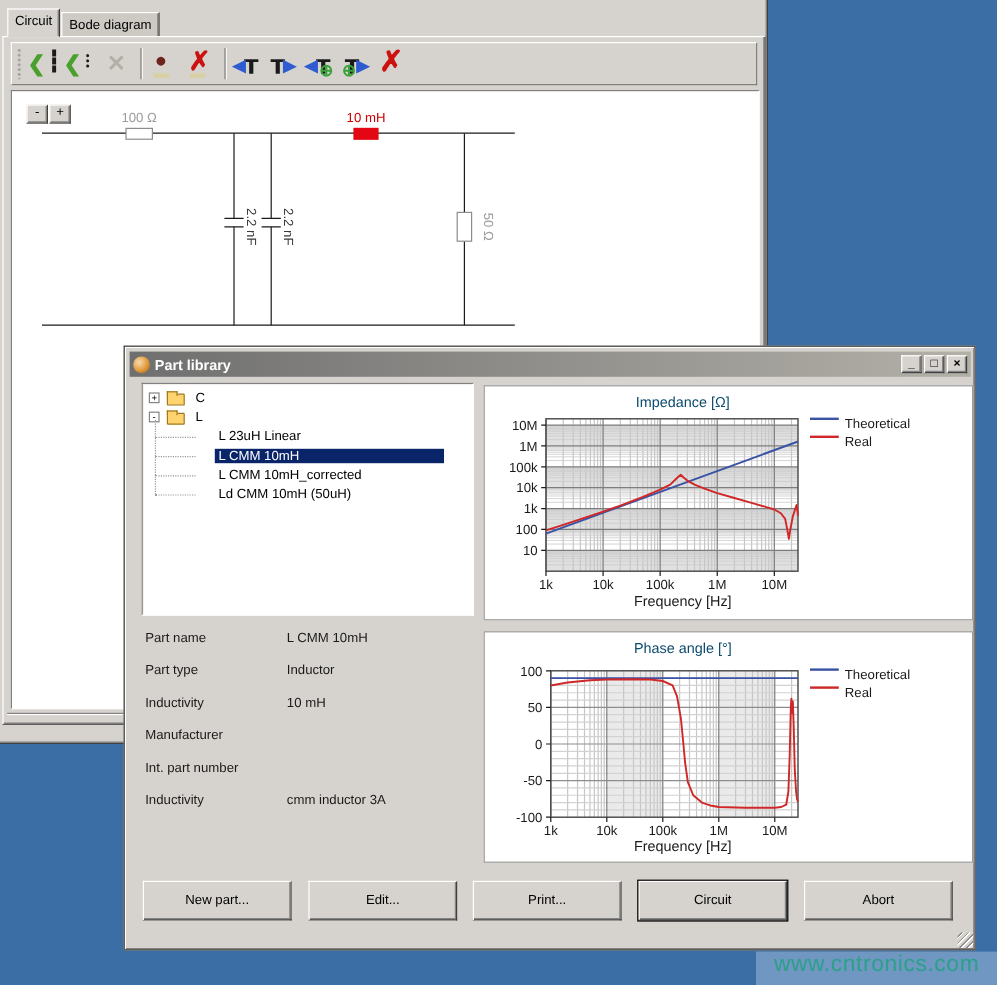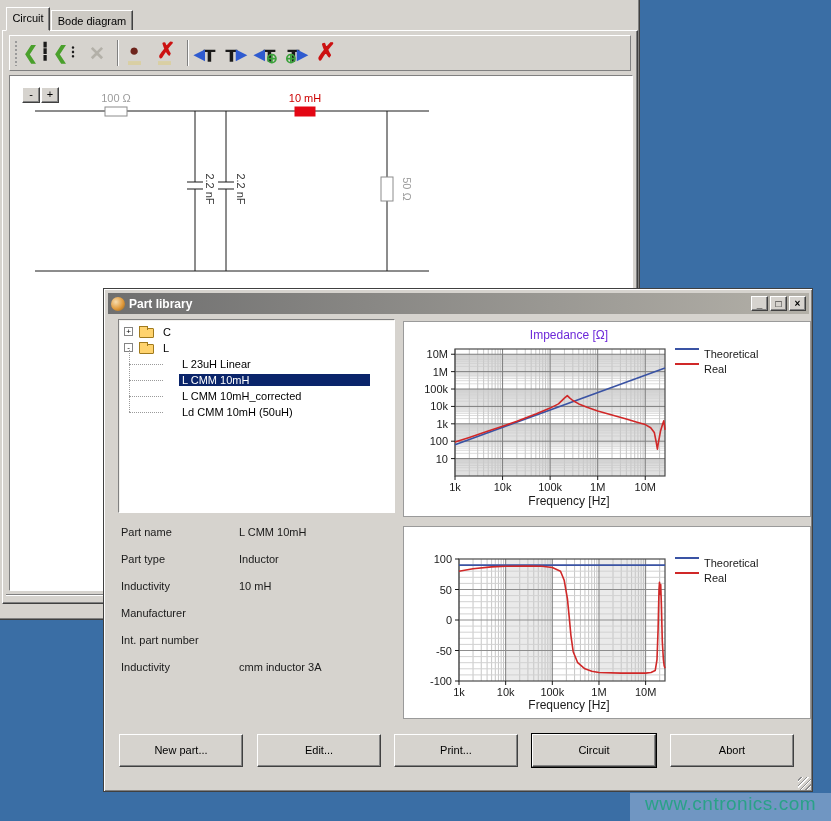--- a/index.html
+++ b/index.html
@@ -70,21 +70,21 @@
   .tree-child-label.selected { background:#0A246A; color:#ffffff; }
   .tree-hdots { position:absolute; left:10px; top:8px; width:34px; border-top:1px dotted #9a9a9a; }
   #tree-vdots { position:absolute; left:10px; top:30px; height:62px; border-left:1px dotted #9a9a9a; }
 
   
   .chart-panel { position:absolute; left:299px; width:408px; background:#ffffff;
     border:1px solid #9a9a9a; }
   #chart-panel-0 { top:32px; height:196px; }
   #chart-panel-1 { top:237px; height:193px; }
   .chart-title { position:absolute; left:0; top:6px; width:330px; text-align:center;
-    font-size:12px; color:#6d28d9; }
+    font-size:12px; color:#0c4a6e; }
   .chart-xlabel { position:absolute; left:0; width:330px; text-align:center; font-size:12px; color:#1a1a1a; }
   #xlabel-0 { top:172px; } #xlabel-1 { top:171px; }
   .legend { position:absolute; left:271px; top:26px; }
   .legend-row { display:flex; align-items:flex-start; height:15px; }
   .legend-line { width:24px; height:2px; margin-right:5px; }
   .legend-text { font-size:11px; color:#1a1a1a; white-space:nowrap; }
 
   
   .detail-label { position:absolute; left:17px; font-size:11px; color:#1a1a1a; }
   .detail-value { position:absolute; left:135px; font-size:11px; color:#1a1a1a; }
@@ -372,20 +372,21 @@
           <span class="legend-text">Theoretical</span>
         </div>
         <div class="legend-row">
           <span class="legend-line" style="background: rgb(208, 40, 40);"></span>
           <span class="legend-text">Real</span>
         </div>
       </div>
   </div>
 
   <div class="chart-panel" id="chart-panel-1">
+    <div class="chart-title">Phase angle [°]</div>
     <svg id="chart-svg-1" width="406" height="191">
         <rect x="101.6593983165675" y="32" width="46.659398316567504" height="122" fill="#eaeaea"></rect>
         <rect x="194.97819494970253" y="32" width="46.65939831656749" height="122" fill="#eaeaea"></rect>
         <line x1="69.0458784729203" y1="32" x2="69.0458784729203" y2="154" stroke="#c6c6c6" stroke-width="1"></line>
         <line x1="77.2621906692652" y1="32" x2="77.2621906692652" y2="154" stroke="#c6c6c6" stroke-width="1"></line>
         <line x1="83.09175694584057" y1="32" x2="83.09175694584057" y2="154" stroke="#c6c6c6" stroke-width="1"></line>
         <line x1="87.61351984364723" y1="32" x2="87.61351984364723" y2="154" stroke="#c6c6c6" stroke-width="1"></line>
         <line x1="91.30806914218547" y1="32" x2="91.30806914218547" y2="154" stroke="#c6c6c6" stroke-width="1"></line>
         <line x1="94.43176606557572" y1="32" x2="94.43176606557572" y2="154" stroke="#c6c6c6" stroke-width="1"></line>
         <line x1="97.13763541876087" y1="32" x2="97.13763541876087" y2="154" stroke="#c6c6c6" stroke-width="1"></line>

